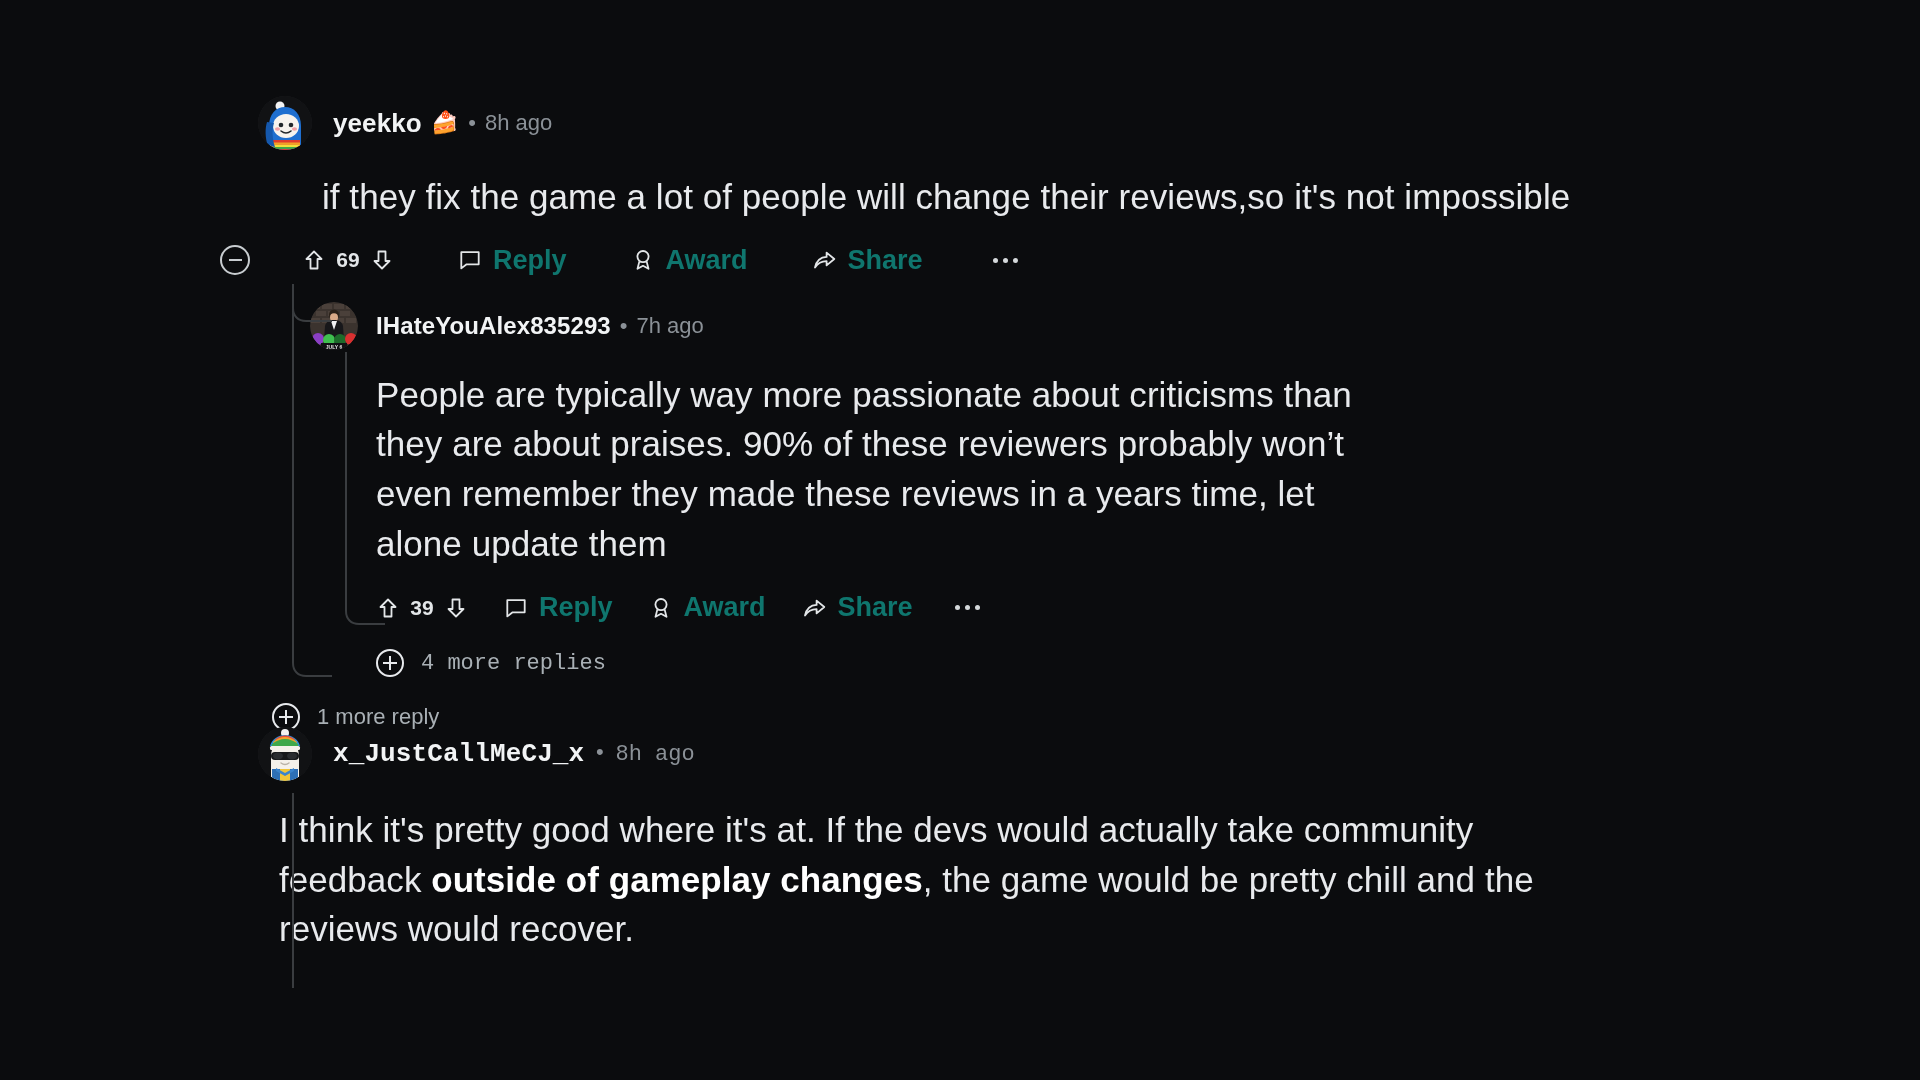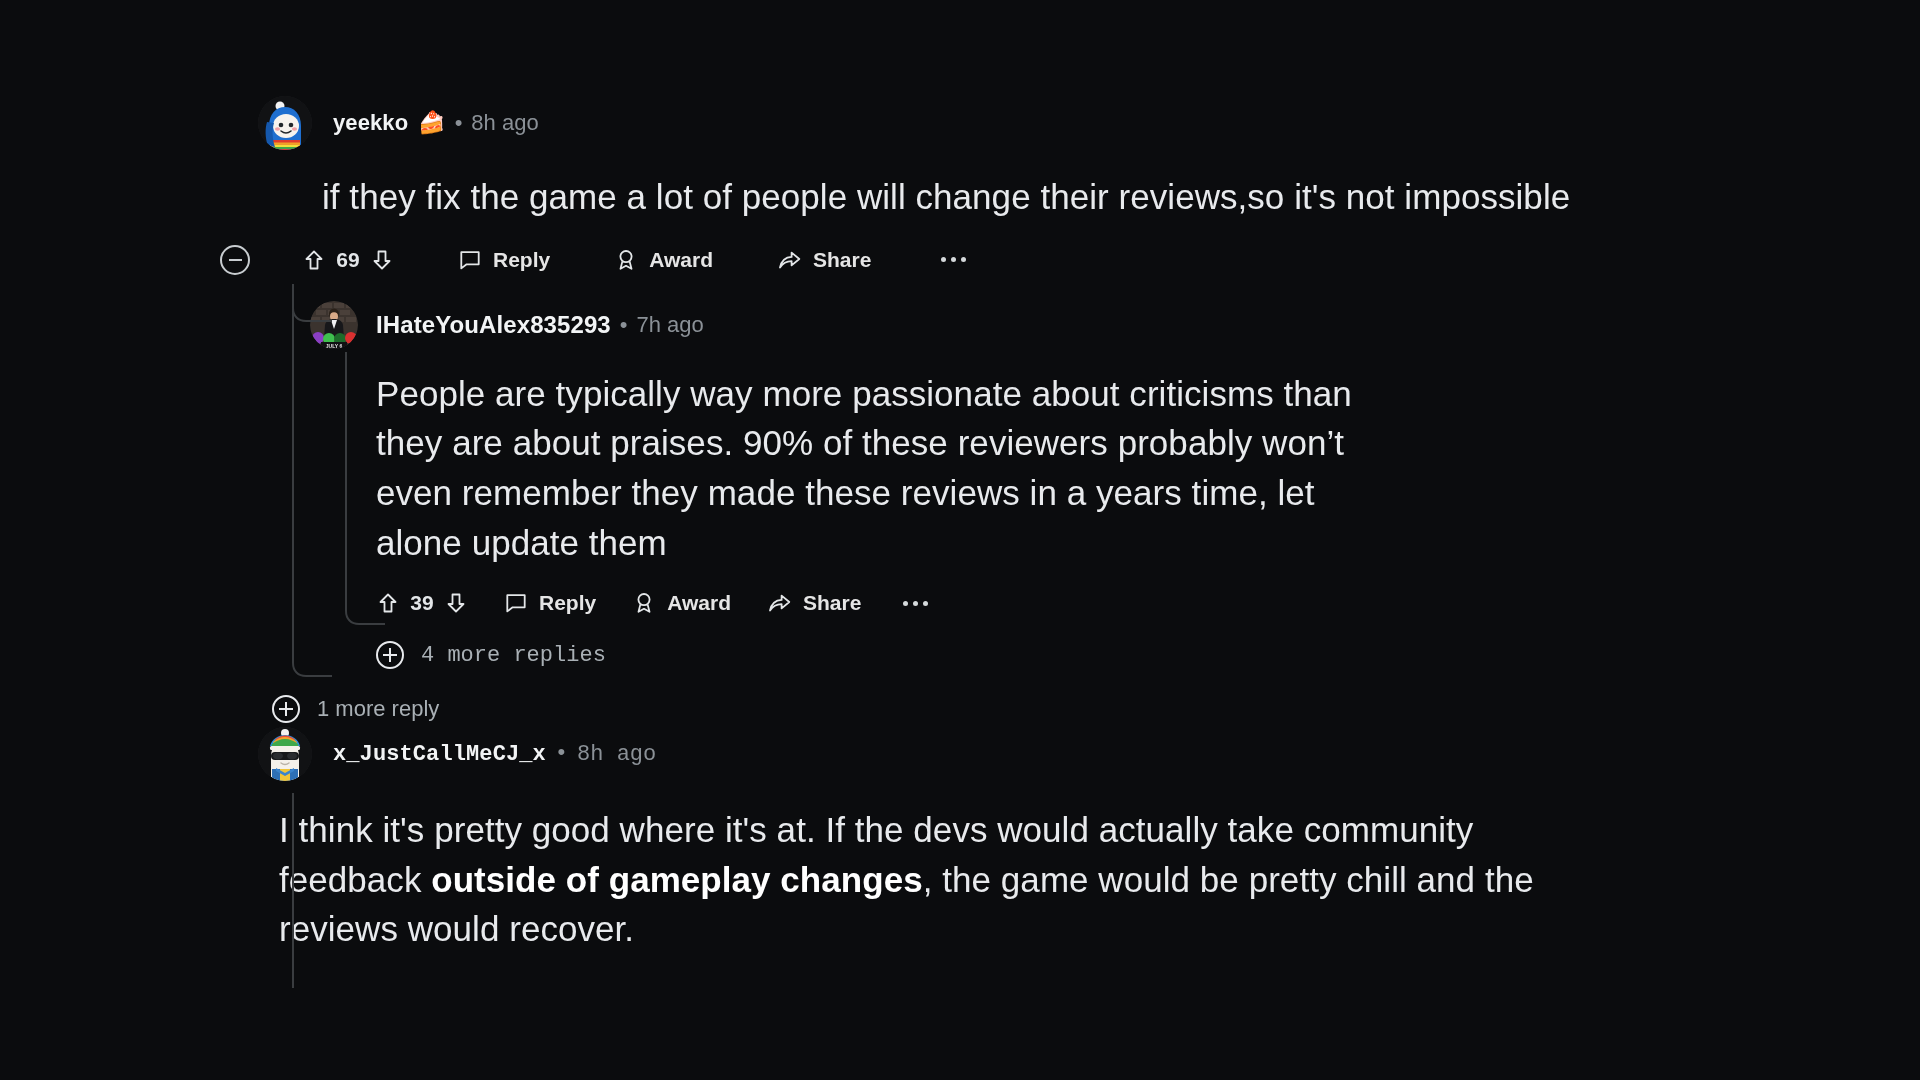--- a/index.html
+++ b/index.html
@@ -23,43 +23,43 @@
     background: #1b1c1f;
   }
   .avatar-l { width: 54px; height: 54px; }
   .avatar-m { width: 48px; height: 48px; }
 
   .username {
     font-weight: bold;
     color: #f2f4f5;
     letter-spacing: .1px;
   }
-  .name-l { font-size: 22px; }
+  .name-l { font-size: 26px; }
   .name-m { font-size: 24px; }
 
   .cake-badge { font-size: 22px; line-height: 1; margin-left: 10px; }
 
   .dot-sep { color: #8b9197; margin: 0 9px; font-size: 22px; line-height: 1; }
   .timestamp { color: #8b9197; font-size: 22px; }
 
   .body-text {
     color: #e8eaed;
     font-size: 35px;
     line-height: 1.42;
     letter-spacing: .05px;
   }
   .body-text b { font-weight: bold; color: #ffffff; }
   .body-text p + p { margin-top: 26px; }
 
   
   .actions { display: flex; align-items: center; }
   .act {
     display: flex; align-items: center;
-    color: #e5e5e5;
-    font-size: 21px;
+    color: #0f766e;
+    font-size: 27px;
     font-weight: bold;
     cursor: pointer;
   }
   .act svg { display: block; }
   .act .lbl { margin-left: 11px; }
 
   .vote { display: flex; align-items: center; }
   .vote .score {
     color: #e3e6e8; font-size: 21px; font-weight: bold;
     min-width: 26px; text-align: center; margin: 0 9px;

